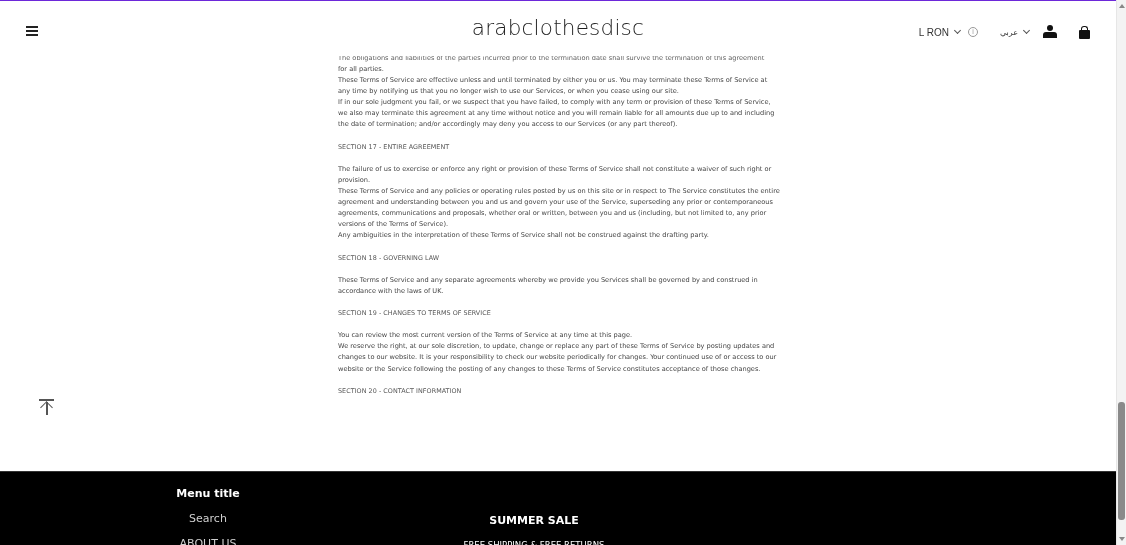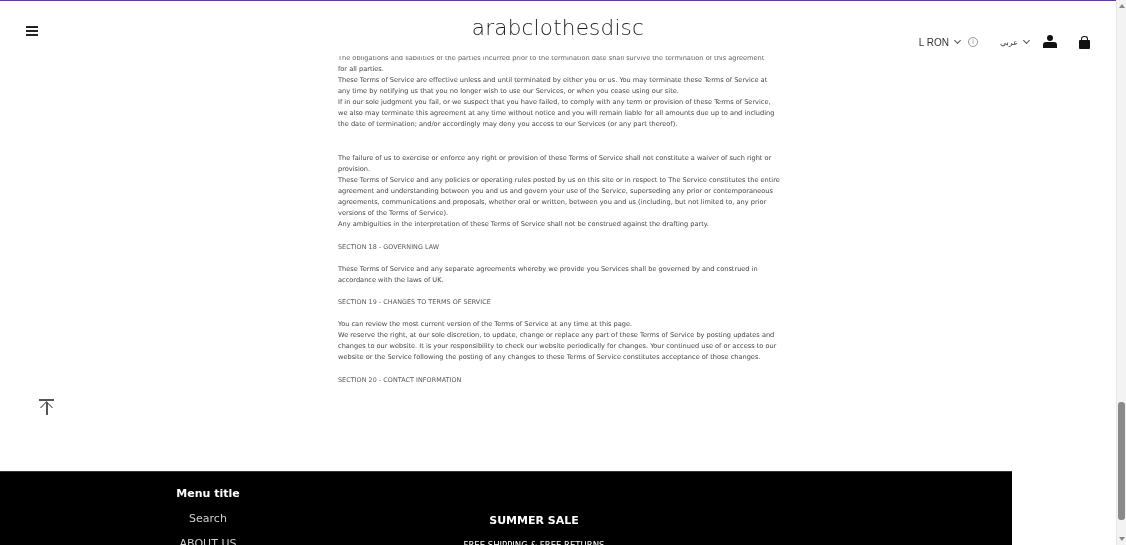--- a/index.html
+++ b/index.html
@@ -8,21 +8,21 @@
 
   .page { position: absolute; left: 0; top: 0; width: 1116px; height: 545px; overflow: hidden; background: #fff; }
 
   
   .header { position: absolute; left: 0; top: 0; width: 1116px; height: 56px; background: #fff; border-top: 1px solid #6d28d9; z-index: 5; }
   .hamburger { position: absolute; left: 26px; top: 25px; width: 12px; height: 10px; cursor: pointer; }
   .hamburger span { display: block; height: 2px; background: #222; margin-bottom: 2px; }
   .logo { position: absolute; left: 0; right: 0; top: 14px; text-align: center; font-family: "DejaVu Sans", sans-serif; font-size: 22px; letter-spacing: 0.2px; color: #1e1e1e; font-weight: 300; }
   .logo span { display: inline-block; transform: scaleX(0.98); }
 
-  .hdr-right { position: absolute; top: 22px; right: 26px; display: flex; align-items: center; height: 18px; margin-top: 10px; }
+  .hdr-right { position: absolute; top: 22px; right: 26px; display: flex; align-items: center; height: 18px; }
   .currency { font-family: "Liberation Sans", sans-serif; font-size: 10px; color: #333; display: flex; align-items: center; cursor: pointer; }
   .chev { display: inline-block; width: 5px; height: 5px; border-right: 1.2px solid #555; border-bottom: 1.2px solid #555; transform: rotate(45deg); margin: -3px 0 0 6px; }
   .info { width: 10px; height: 10px; border: 1px solid #999; border-radius: 50%; font-size: 7px; line-height: 8px; text-align: center; color: #999; margin-left: 8px; font-family: "Liberation Sans", sans-serif; }
   .lang { font-family: "DejaVu Sans", sans-serif; font-size: 8px; color: #333; margin-left: 22px; display: flex; align-items: center; cursor: pointer; }
   .user-icon { margin-left: 14px; width: 14px; height: 14px; position: relative; cursor: pointer; }
   .user-icon:before { content: ""; position: absolute; left: 4px; top: 0; width: 6px; height: 6px; border-radius: 50%; background: #111; }
   .user-icon:after { content: ""; position: absolute; left: 0; top: 7px; width: 14px; height: 6px; border-radius: 3px 3px 0 0; background: #111; }
   .bag-icon { margin-left: 22px; width: 11px; height: 13px; position: relative; cursor: pointer; }
   .bag-icon:before { content: ""; position: absolute; left: 2px; top: 0; width: 5px; height: 5px; border: 1.5px solid #111; border-bottom: none; border-radius: 3px 3px 0 0; }
   .bag-icon:after { content: ""; position: absolute; left: 0; top: 4px; width: 11px; height: 9px; background: #111; border-radius: 1px; }
@@ -34,21 +34,21 @@
   .content .sec-title { color: #555; text-transform: uppercase; font-size: 6.4px; letter-spacing: 0.05px; }
   .content .clip-top { opacity: 0.85; height: 11px; overflow: hidden; }
   .content a { color: #222; font-weight: bold; text-decoration: none; }
 
   .back-top { position: absolute; left: 39px; top: 398px; width: 16px; height: 18px; cursor: pointer; }
   .back-top .bar { position: absolute; left: 0; top: 1px; width: 15px; height: 1.5px; background: #555; }
   .back-top .stem { position: absolute; left: 7px; top: 4px; width: 1.5px; height: 13px; background: #555; }
   .back-top .head { position: absolute; left: 2.5px; top: 5px; width: 9px; height: 9px; border-left: 1.5px solid #555; border-top: 1.5px solid #555; transform: rotate(45deg); }
 
   
-  .footer { position: absolute; left: 0; top: 471px; width: 1012px; height: 74px; background: #000; border-top: 1px solid #333; }
+  .footer { position: absolute; left: 0; top: 471px; width: 1116px; height: 74px; background: #000; border-top: 1px solid #333; }
   .f-col { position: absolute; top: 0; text-align: center; }
   .f-col.left { left: 150px; width: 116px; }
   .f-col.right { left: 436px; width: 196px; margin-top: 27px; }
   .f-title { margin-top: 15px; font-family: "DejaVu Sans", sans-serif; font-size: 11px; font-weight: bold; color: #fff; }
   .f-link { display: block; font-family: "DejaVu Sans", sans-serif; font-size: 11px; color: #cfcfcf; margin-top: 12px; cursor: pointer; text-decoration: none; }
   .f-link.second { margin-top: 12px; }
   .f-text { font-family: "DejaVu Sans", sans-serif; font-size: 8.5px; color: #fff; margin-top: 13px; }
 
   
   .scrollbar { position: absolute; right: 0; top: 0; width: 10px; height: 545px; background: #f3f3f3; border-left: 1px solid #e6e6e6; }
@@ -83,20 +83,21 @@
     </div>
   </header>
 
   <main class="content">
     <p class="clip-top">The obligations and liabilities of the parties incurred prior to the termination date shall survive the termination of this agreement</p>
     <p>for all parties.</p>
     <p>These Terms of Service are effective unless and until terminated by either you or us. You may terminate these Terms of Service at any time by notifying us that you no longer wish to use our Services, or when you cease using our site.</p>
     <p>If in our sole judgment you fail, or we suspect that you have failed, to comply with any term or provision of these Terms of Service, we also may terminate this agreement at any time without notice and you will remain liable for all amounts due up to and including the date of termination; and/or accordingly may deny you access to our Services (or any part thereof).</p>
     <div class="gap"></div>
 
+    <p class="sec-title">SECTION 17 - ENTIRE AGREEMENT</p>
     <div class="gap"></div>
     <p>The failure of us to exercise or enforce any right or provision of these Terms of Service shall not constitute a waiver of such right or provision.</p>
     <p>These Terms of Service and any policies or operating rules posted by us on this site or in respect to The Service constitutes the entire agreement and understanding between you and us and govern your use of the Service, superseding any prior or contemporaneous agreements, communications and proposals, whether oral or written, between you and us (including, but not limited to, any prior versions of the Terms of Service).</p>
     <p>Any ambiguities in the interpretation of these Terms of Service shall not be construed against the drafting party.</p>
     <div class="gap"></div>
 
     <p class="sec-title">SECTION 18 - GOVERNING LAW</p>
     <div class="gap"></div>
     <p>These Terms of Service and any separate agreements whereby we provide you Services shall be governed by and construed in accordance with the laws of UK.</p>
     <div class="gap"></div>

